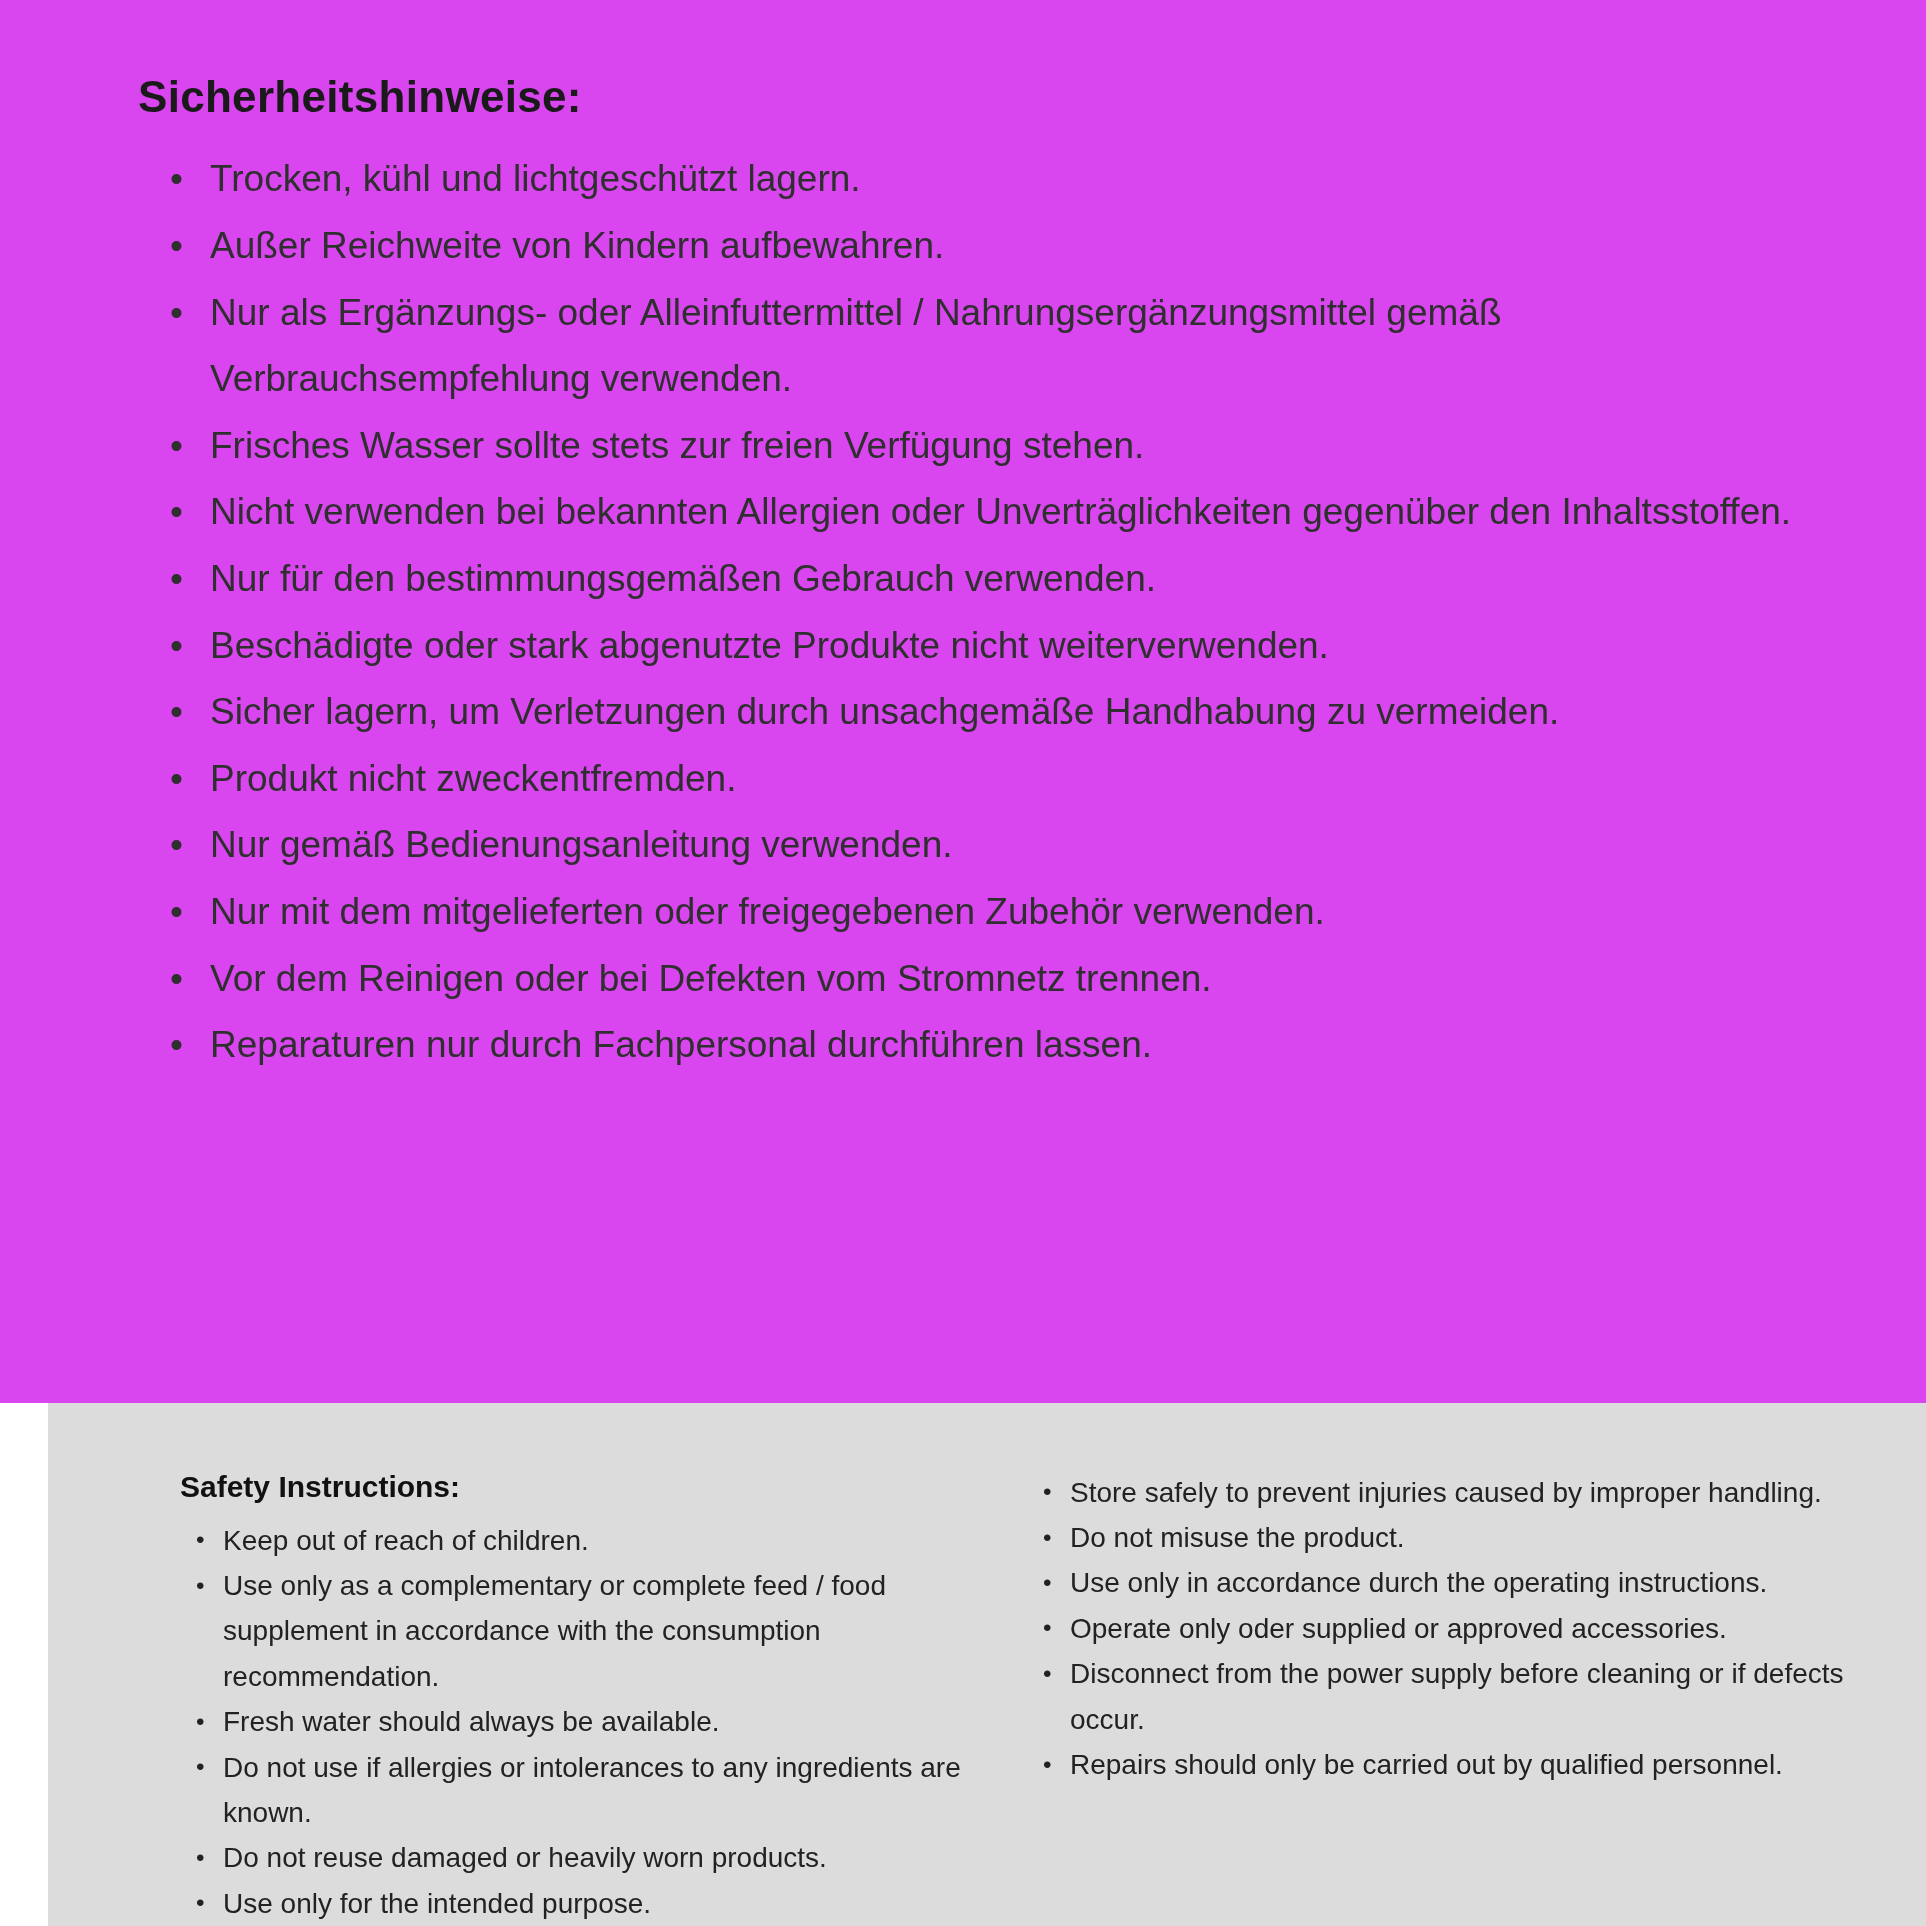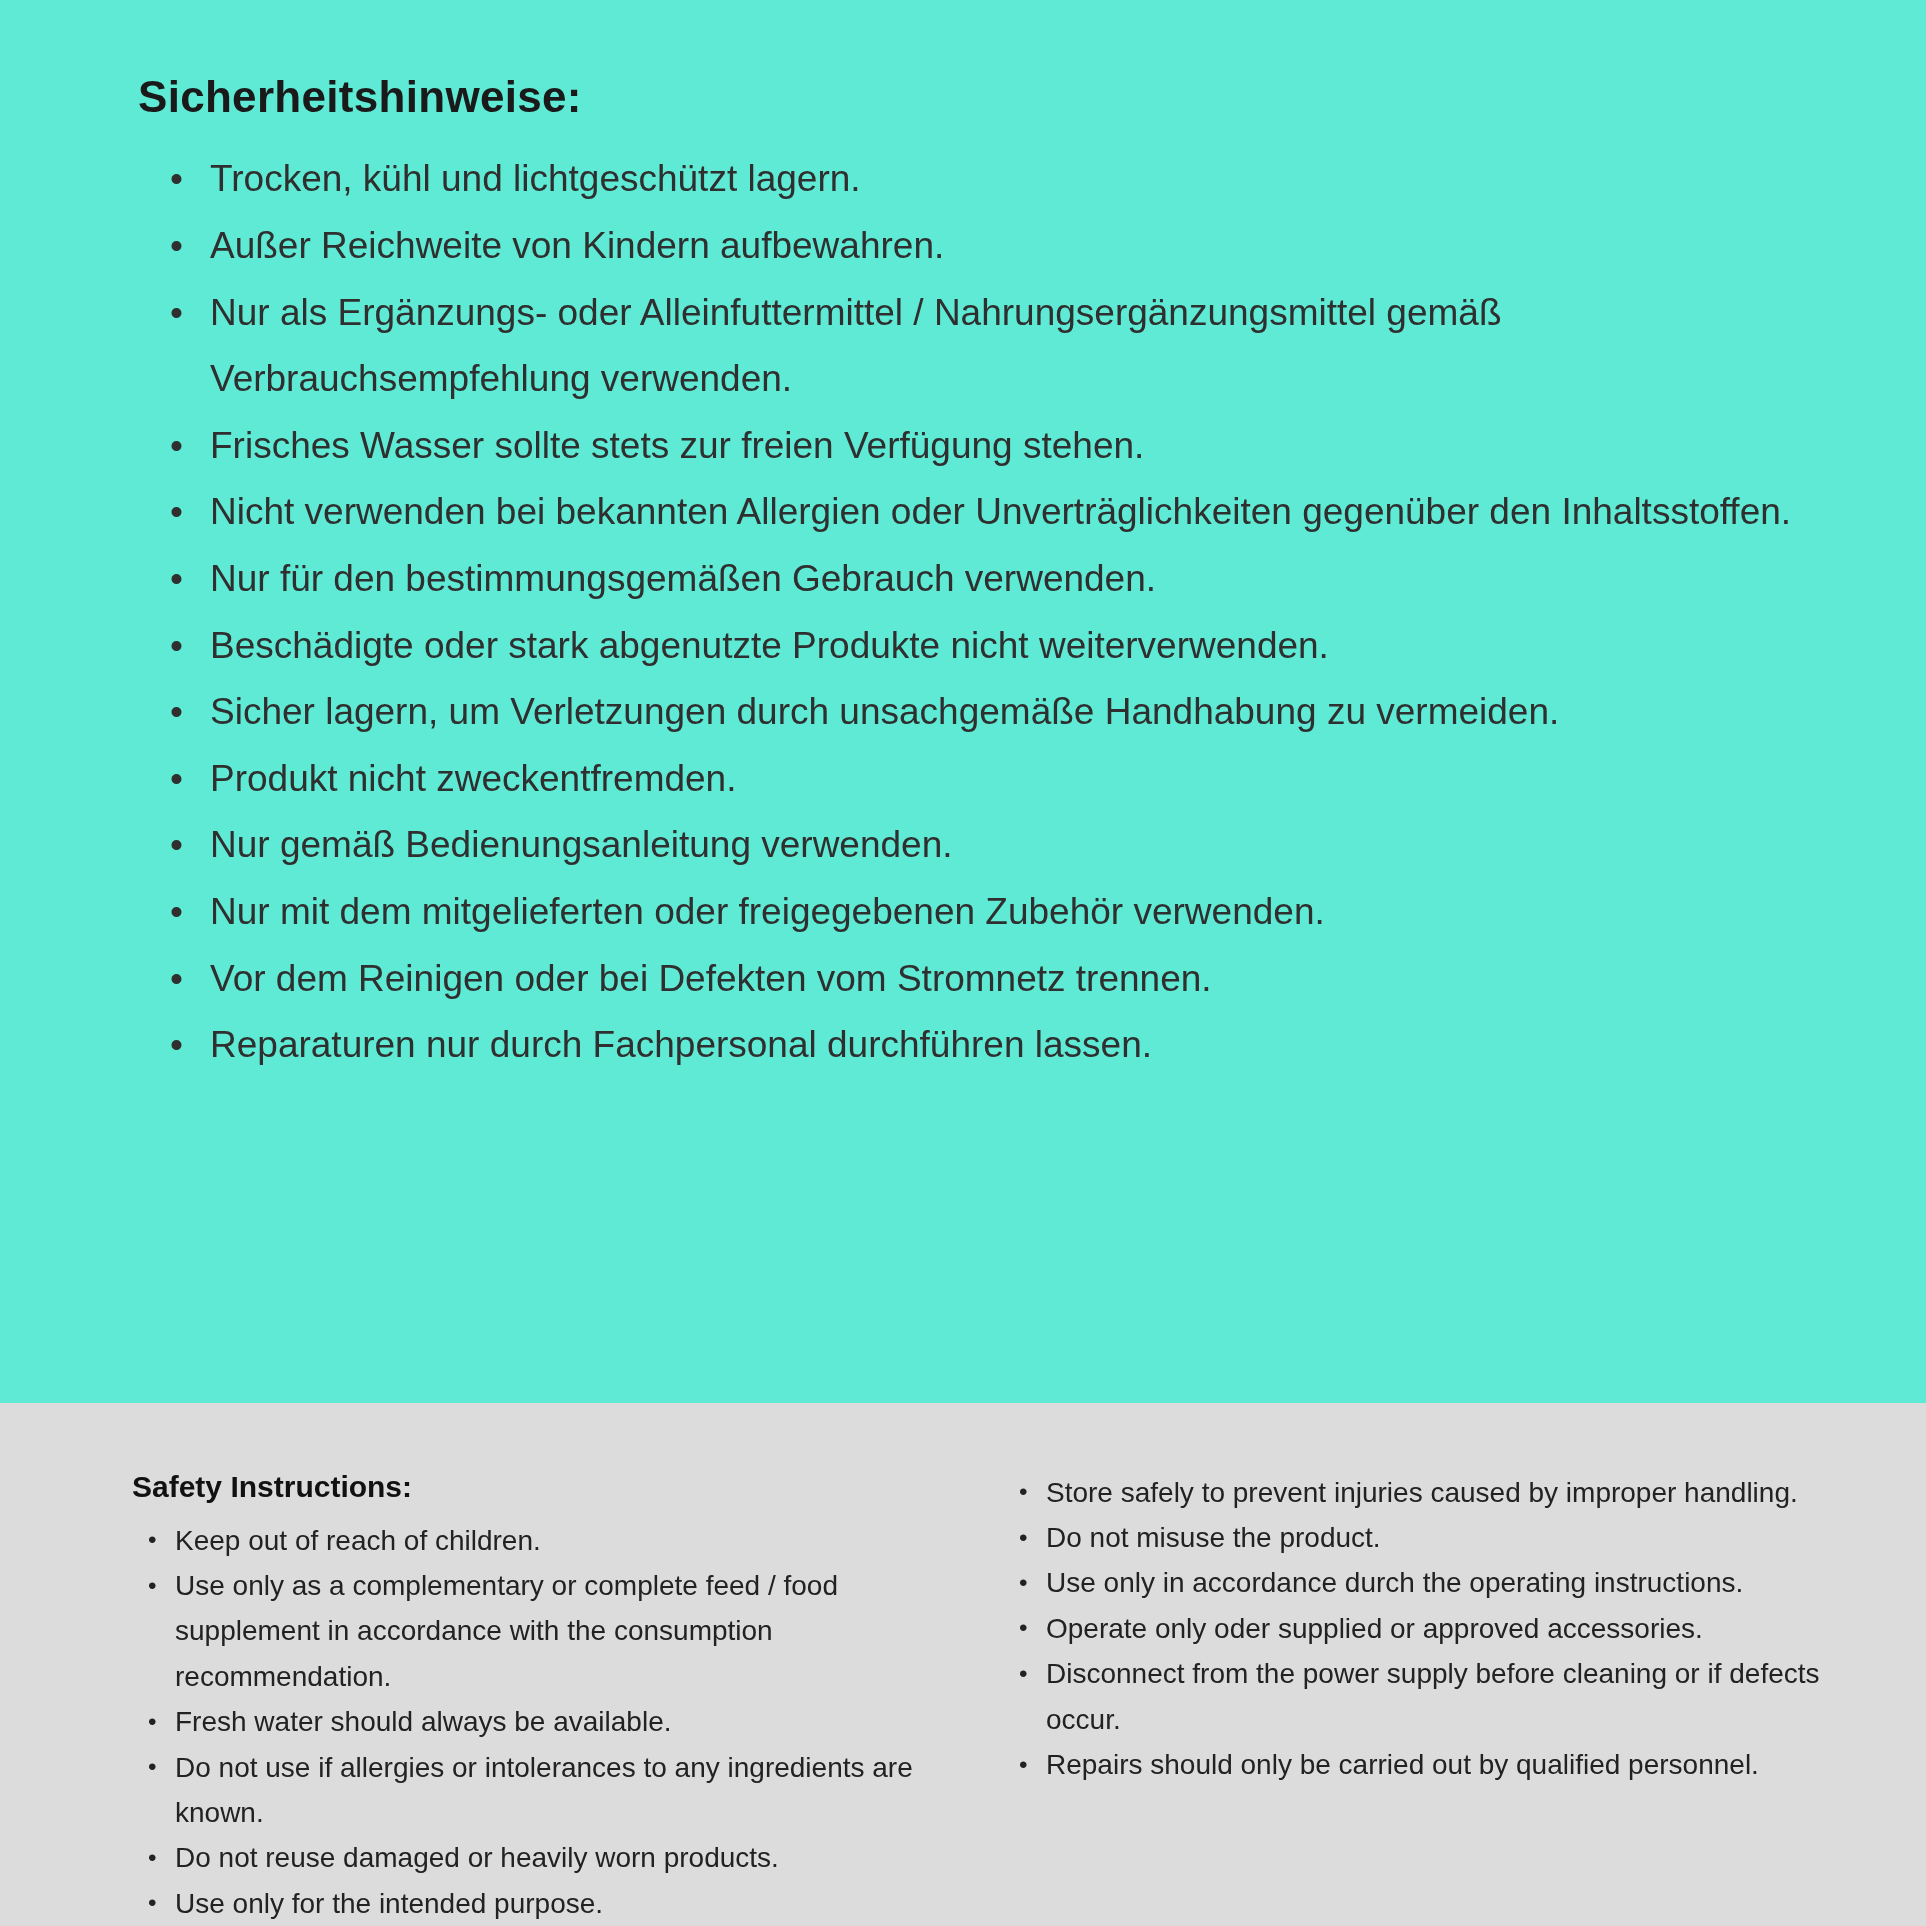--- a/index.html
+++ b/index.html
@@ -13,21 +13,21 @@
   }
 
   body {
     display: flex;
     flex-direction: column;
   }
 
   
   .german-section {
     height: 1586px;
-    background: #5eead4;
+    background: #d946ef;
     padding: 72px 128px 0 138px;
   }
 
   .german-title {
     font-size: 44px;
     font-weight: 700;
     color: #1a1a1a;
     letter-spacing: 0.3px;
   }
 
@@ -52,20 +52,21 @@
     color: #2f2f2f;
   }
 
   
   .english-section {
     flex: 1;
     background: #dcdcdc;
     padding: 67px 78px 0 132px;
     display: flex;
     gap: 58px;
+    margin-left: 48px;
   }
 
   .english-col {
     flex: 1;
     min-width: 0;
   }
 
   .english-title {
     font-size: 30px;
     font-weight: 700;

